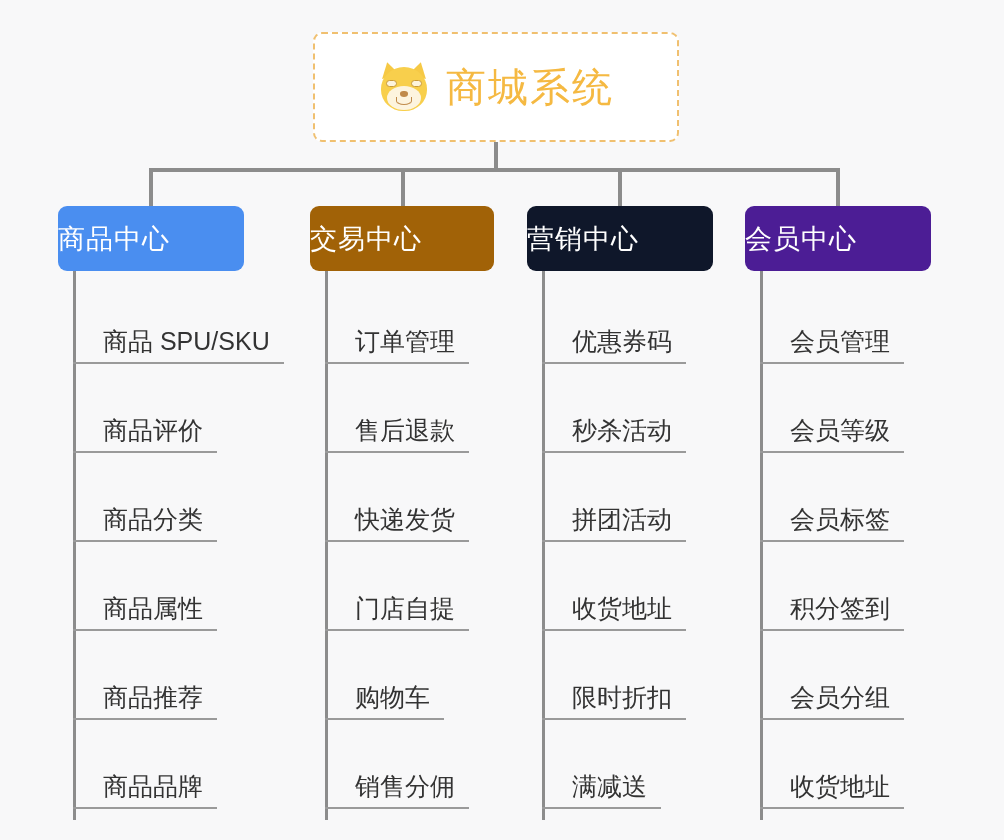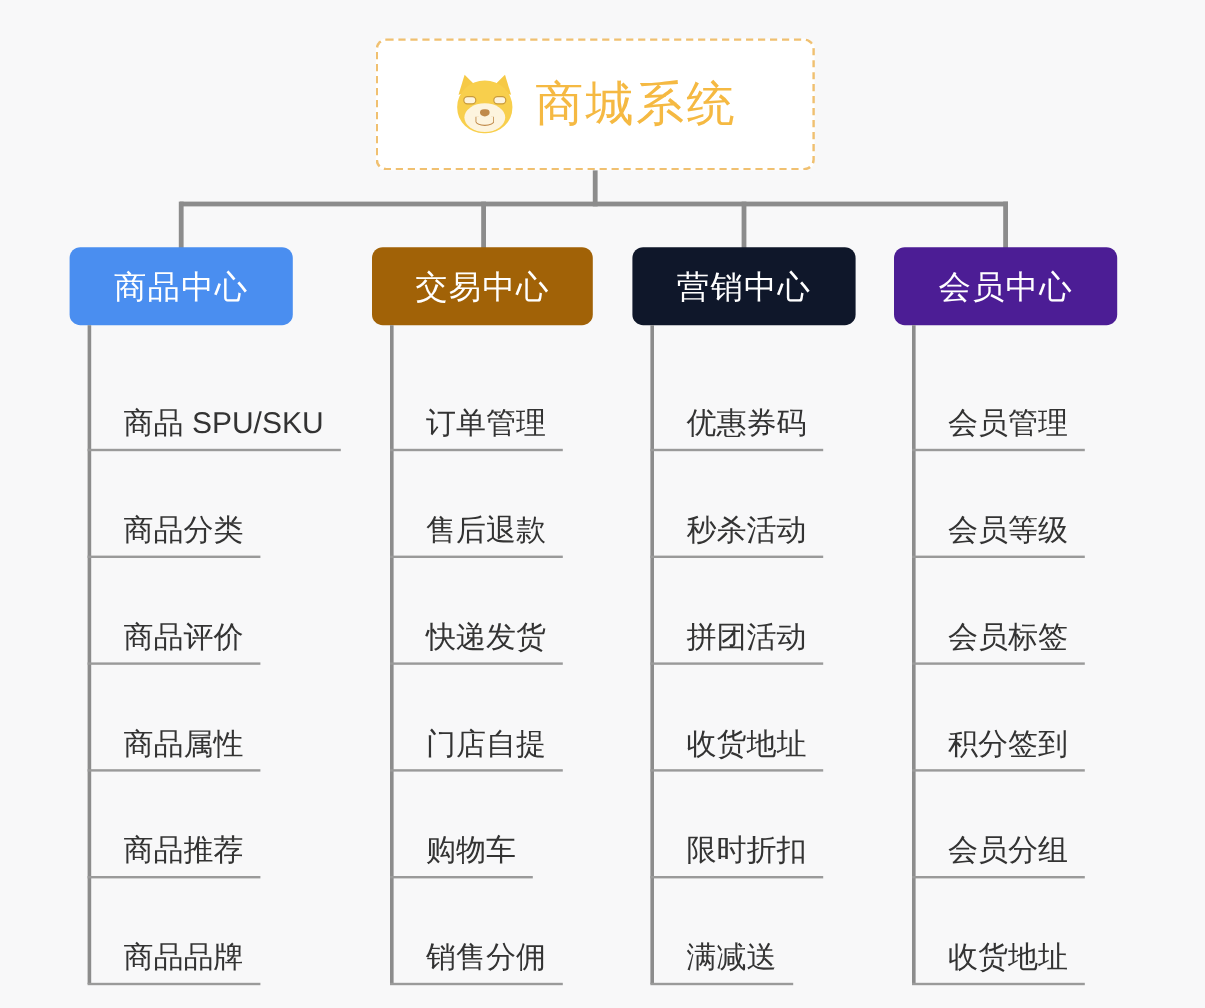--- a/index.html
+++ b/index.html
@@ -114,31 +114,31 @@
   .branch {
     position: absolute;
     top: 206px;
   }
 
   .branch-header {
     height: 65px;
     border-radius: 9px;
     display: flex;
     align-items: center;
-    justify-content: center;
+    justify-content: flex-start;
     color: #ffffff;
     font-size: 27px;
     letter-spacing: 1px;
     white-space: nowrap;
   }
 
   .branch-body {
     position: relative;
     margin-top: 0;
-    padding-top: 16px;
+    padding-top: 4px;
   }
 
   
   .spine {
     position: absolute;
     top: 0;
     left: 15px;
     width: 3px;
     background: #8c8c8c;
   }
@@ -205,24 +205,24 @@
   <div class="branch" id="branch-0">
     <div class="branch-header">
       <span>商品中心</span>
     </div>
     <div class="branch-body">
       <div class="spine" style="height:549px;"></div>
       <div class="leaf">
           <span class="leaf-inner"><span class="leaf-label">商品 SPU/SKU</span></span>
         </div>
       <div class="leaf">
+          <span class="leaf-inner"><span class="leaf-label">商品评价</span></span>
+        </div>
+      <div class="leaf">
           <span class="leaf-inner"><span class="leaf-label">商品分类</span></span>
-        </div>
-      <div class="leaf">
-          <span class="leaf-inner"><span class="leaf-label">商品评价</span></span>
         </div>
       <div class="leaf">
           <span class="leaf-inner"><span class="leaf-label">商品属性</span></span>
         </div>
       <div class="leaf">
           <span class="leaf-inner"><span class="leaf-label">商品推荐</span></span>
         </div>
       <div class="leaf">
           <span class="leaf-inner"><span class="leaf-label">商品品牌</span></span>
         </div>

